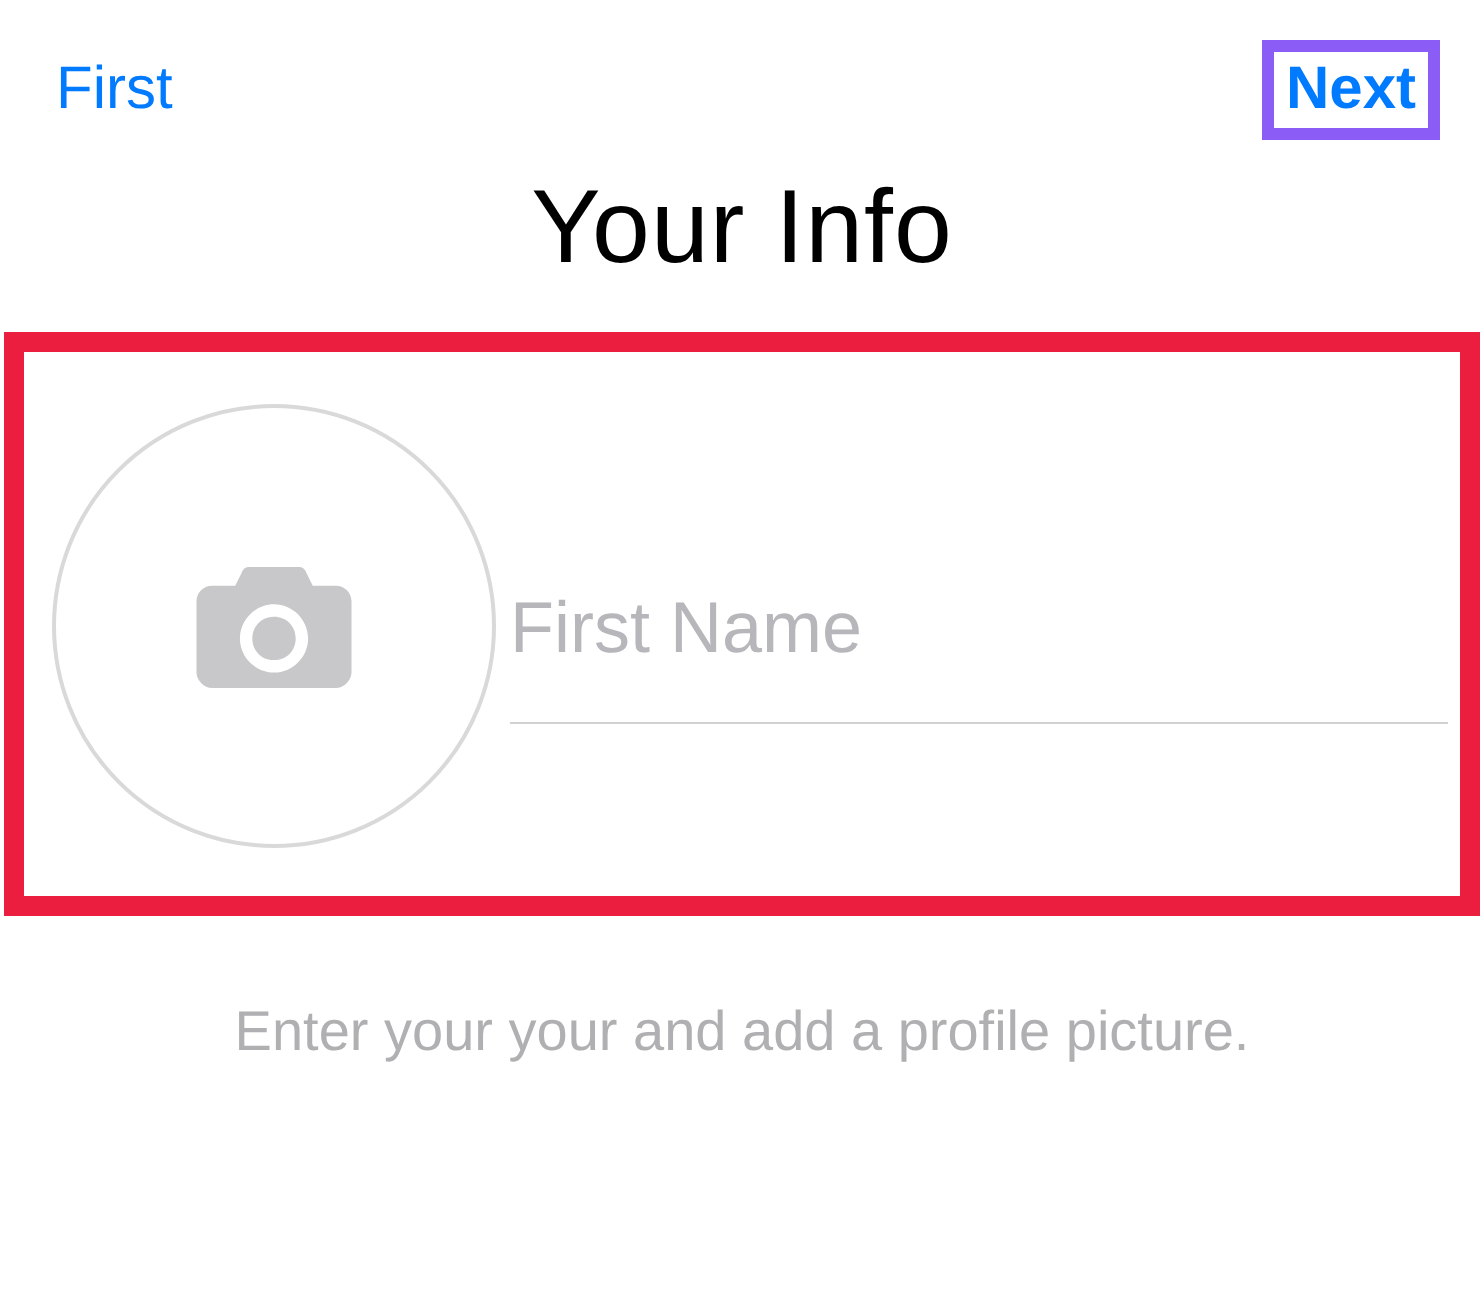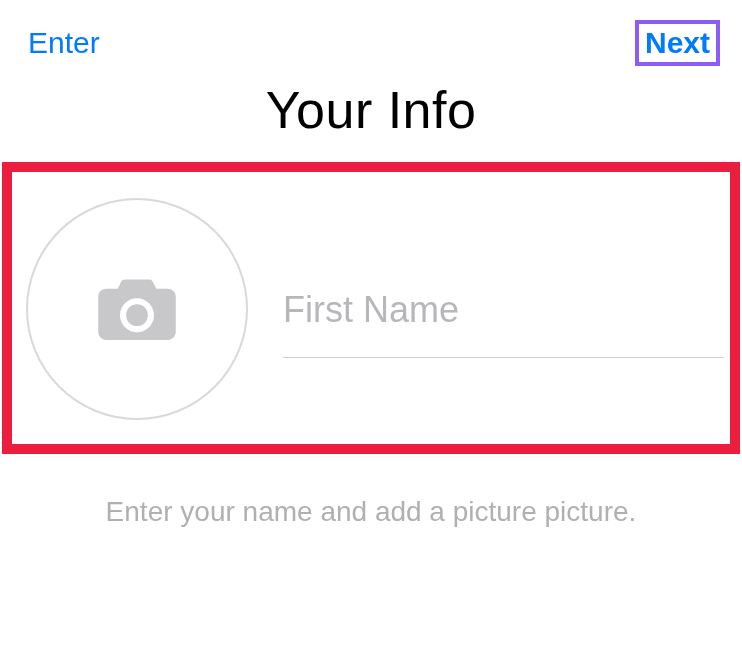--- a/index.html
+++ b/index.html
@@ -23,21 +23,21 @@
     .cancel-btn {
       color: #007aff;
       font-size: 30px;
       font-weight: 400;
       background: none;
       border: none;
       cursor: pointer;
       padding: 0;
     }
     .next-wrapper {
-      border: 4px solid #8b5cf6;
+      border: 6px solid #8b5cf6;
       padding: 2px 6px;
       margin-right: -6px;
     }
     .next-btn {
       color: #007aff;
       font-size: 30px;
       font-weight: 600;
       background: none;
       border: none;
       cursor: pointer;
@@ -51,21 +51,21 @@
       margin-top: 0;
       margin-bottom: 22px;
       letter-spacing: 0.5px;
     }
     .form-area {
       border: 10px solid #eb1e3f;
       margin: 0 2px;
       padding: 26px 6px 24px 14px;
       display: flex;
       align-items: center;
-      gap: 35px;
+      gap: 7px;
     }
     .avatar {
       width: 222px;
       height: 222px;
       border-radius: 50%;
       border: 2px solid #d9d9da;
       display: flex;
       align-items: center;
       justify-content: center;
       flex-shrink: 0;
@@ -101,32 +101,32 @@
       font-size: 28px;
       font-weight: 400;
       margin-top: 42px;
       padding: 0 20px;
     }
   </style>
 </head>
 <body>
 
 <div class="header">
-  <button class="cancel-btn">Enter</button>
+  <button class="cancel-btn">First</button>
   <div class="next-wrapper">
     <button class="next-btn">Next</button>
   </div>
 </div>
 
 <h1 class="title">Your Info</h1>
 
 <div class="form-area">
   <div class="avatar">
     <svg class="camera-icon" viewBox="0 0 100 80">
       <path d="M 34 2 L 66 2 C 68 2 70 3 71 6 L 75 14 L 90 14 C 95 14 100 18 100 24 L 100 70 C 100 75 95 80 90 80 L 10 80 C 5 80 0 75 0 70 L 0 24 C 0 18 5 14 10 14 L 25 14 L 29 6 C 30 3 32 2 34 2 Z M 50 26 C 38 26 28 36 28 48 C 28 60 38 70 50 70 C 62 70 72 60 72 48 C 72 36 62 26 50 26 Z M 50 34 C 58 34 64 40 64 48 C 64 56 58 62 50 62 C 42 62 36 56 36 48 C 36 40 42 34 50 34 Z M 82 22 C 84.5 22 86.5 24 86.5 26.5 C 86.5 29 84.5 31 82 31 C 79.5 31 77.5 29 77.5 26.5 C 77.5 24 79.5 22 82 22 Z"></path>
     </svg>
   </div>
   <div class="fields">
     <input type="text" class="field-input" placeholder="First Name" style="">
   </div>
 </div>
 
-<p class="hint">Enter your name and add a picture picture.</p>
+<p class="hint">Enter your your and add a profile picture.</p>
 
 </body></html>

